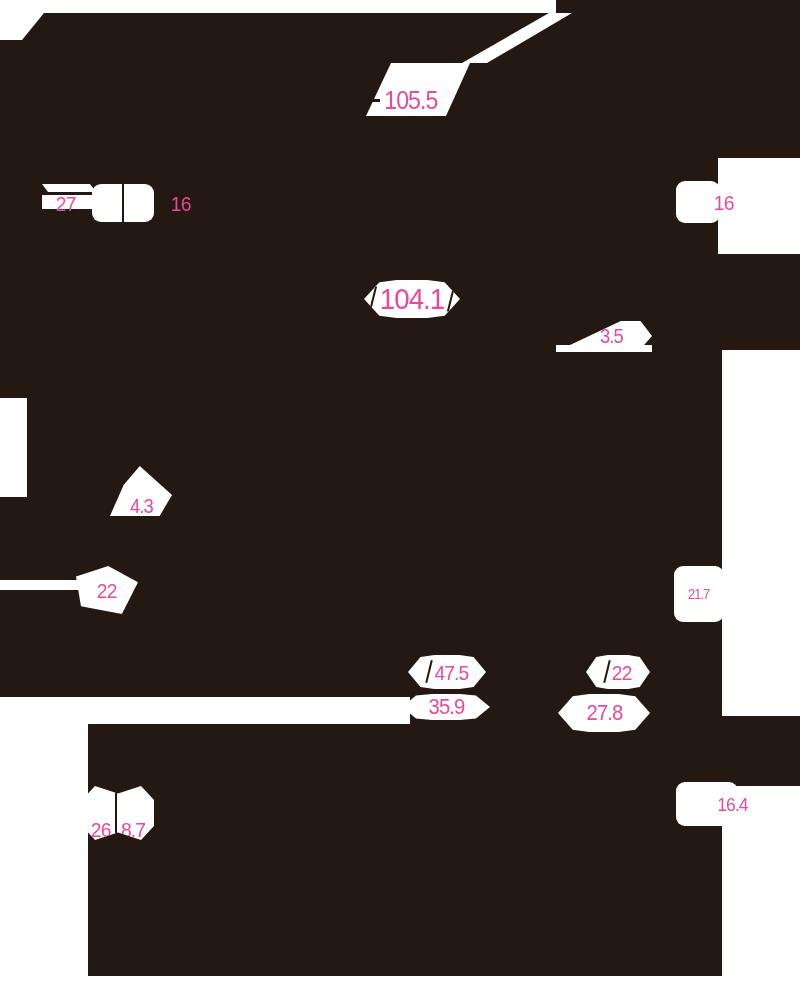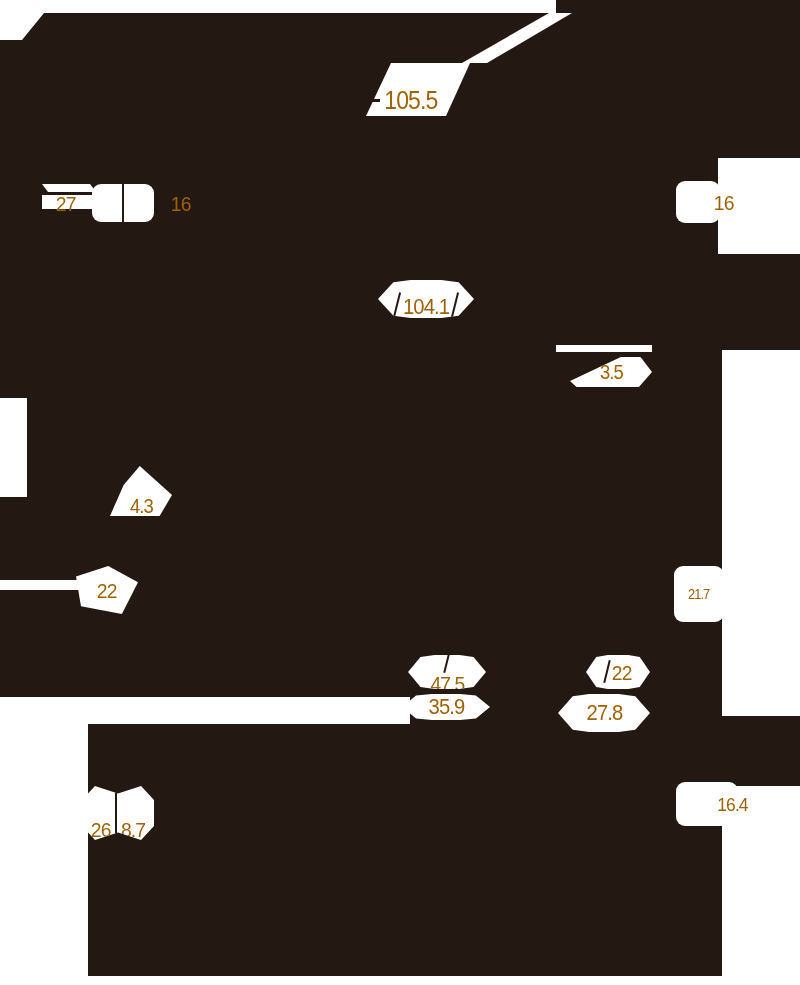--- a/index.html
+++ b/index.html
@@ -7,21 +7,21 @@
     position:relative;
     width:800px;height:985px;
     background:#241812;
     overflow:hidden;
     font-family:"Liberation Sans", sans-serif;
   }
   #bg{position:absolute;left:0;top:0;}
   .co{
     position:absolute;
     display:flex;align-items:center;justify-content:center;
-    color:#a16207;
+    color:#ec4899;
     background:#ffffff;
     white-space:nowrap;
     line-height:1;
     transform-origin:center;
   }
   .co .val{transform:scaleX(.92);letter-spacing:-1px;}
   .lens{
     clip-path:polygon(0% 50%,16% 6%,34% 0%,66% 0%,84% 6%,100% 50%,84% 94%,66% 100%,34% 100%,16% 94%);
   }
   .tick{
@@ -31,21 +31,21 @@
     margin:0 3px;
     flex:0 0 auto;
   }
   .blob{border-radius:9px;gap:43px;}
   .divider{width:2px;height:110%;background:#241812;margin:0 3px;flex:0 0 auto;}
   .leader105{
     position:absolute;left:-16px;top:14px;width:20px;height:3px;
     background:#241812;transform:rotate(-28deg);
   }
   .tick105{width:12px;height:3px;background:#241812;margin-right:2px;flex:0 0 auto;}
-  .arrow35{clip-path:polygon(0% 80%,62% 0%,86% 0%,100% 50%,84% 100%,8% 100%);margin-top:36px;}
+  .arrow35{clip-path:polygon(0% 80%,62% 0%,86% 0%,100% 50%,84% 100%,8% 100%);}
   .blob407{clip-path:polygon(0% 28%,30% 0%,72% 4%,100% 22%,90% 72%,55% 100%,18% 86%);}
   .blob43{clip-path:polygon(48% 0%,100% 58%,80% 100%,0% 100%,22% 38%);}
   .blob22{clip-path:polygon(0% 22%,52% 0%,100% 34%,74% 100%,8% 84%);}
   .bowtie{clip-path:polygon(0% 26%,18% 0%,50% 14%,82% 0%,100% 26%,100% 74%,82% 100%,50% 86%,18% 100%,0% 74%);}
 </style>
 </head>
 <body>
 
 <div id="canvas">
 
@@ -77,21 +77,21 @@
     <span class="val">27</span>
     <span class="divider"></span>
     <span class="val">16</span>
   </div>
 
   <div class="co blob" style="left:676px;top:181px;width:44px;height:42px;font-size:21px;">
     <span class="tick"></span>
     <span class="val">16</span>
   </div>
 
-  <div class="co lens" style="left:378px;top:280px;width:96px;height:38px;font-size:22px;align-items:flex-end;">
+  <div class="co lens" style="left:364px;top:280px;width:96px;height:38px;font-size:30px;">
     <span class="tick"></span>
     <span class="val">104.1</span>
     <span class="tick"></span>
   </div>
 
   <div class="co arrow35" style="left:570px;top:321px;width:82px;height:30px;font-size:20px;">
     <span class="val">3.5</span>
   </div>
 
 
@@ -100,21 +100,21 @@
   </div>
 
   <div class="co blob22" style="left:76px;top:566px;width:62px;height:48px;font-size:21px;">
     <span class="val">22</span>
   </div>
 
   <div class="co blob" style="left:674px;top:566px;width:50px;height:56px;font-size:14px;">
     <span class="val">21.7</span>
   </div>
 
-  <div class="co lens" style="left:408px;top:655px;width:78px;height:34px;font-size:21px;flex-direction:column;">
+  <div class="co lens" style="left:408px;top:655px;width:78px;height:34px;font-size:21px;">
     <span class="tick"></span>
     <span class="val">47.5</span>
   </div>
 
   <div class="co lens" style="left:586px;top:655px;width:64px;height:34px;font-size:21px;">
     <span class="tick"></span>
     <span class="val">22</span>
   </div>
 
   <div class="co lens" style="left:402px;top:694px;width:88px;height:26px;font-size:22px;">

